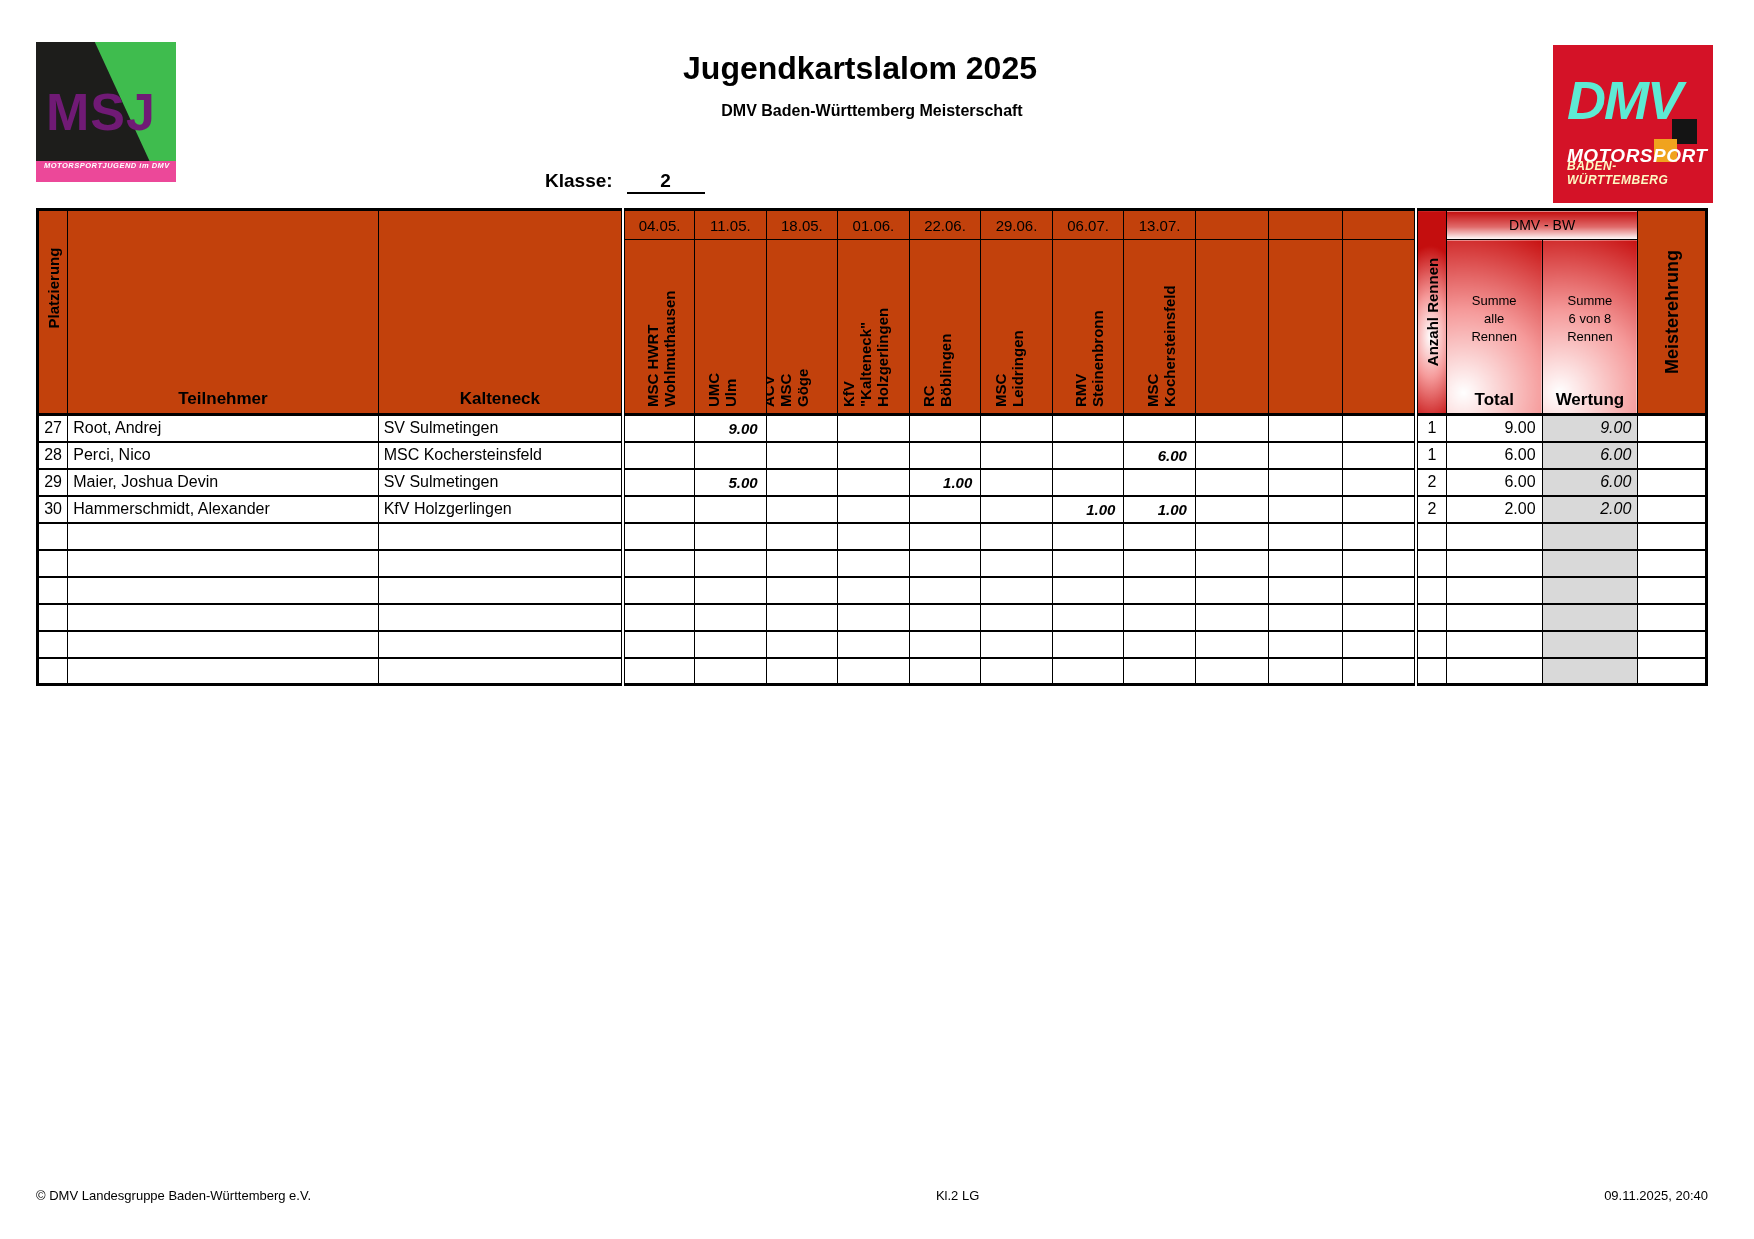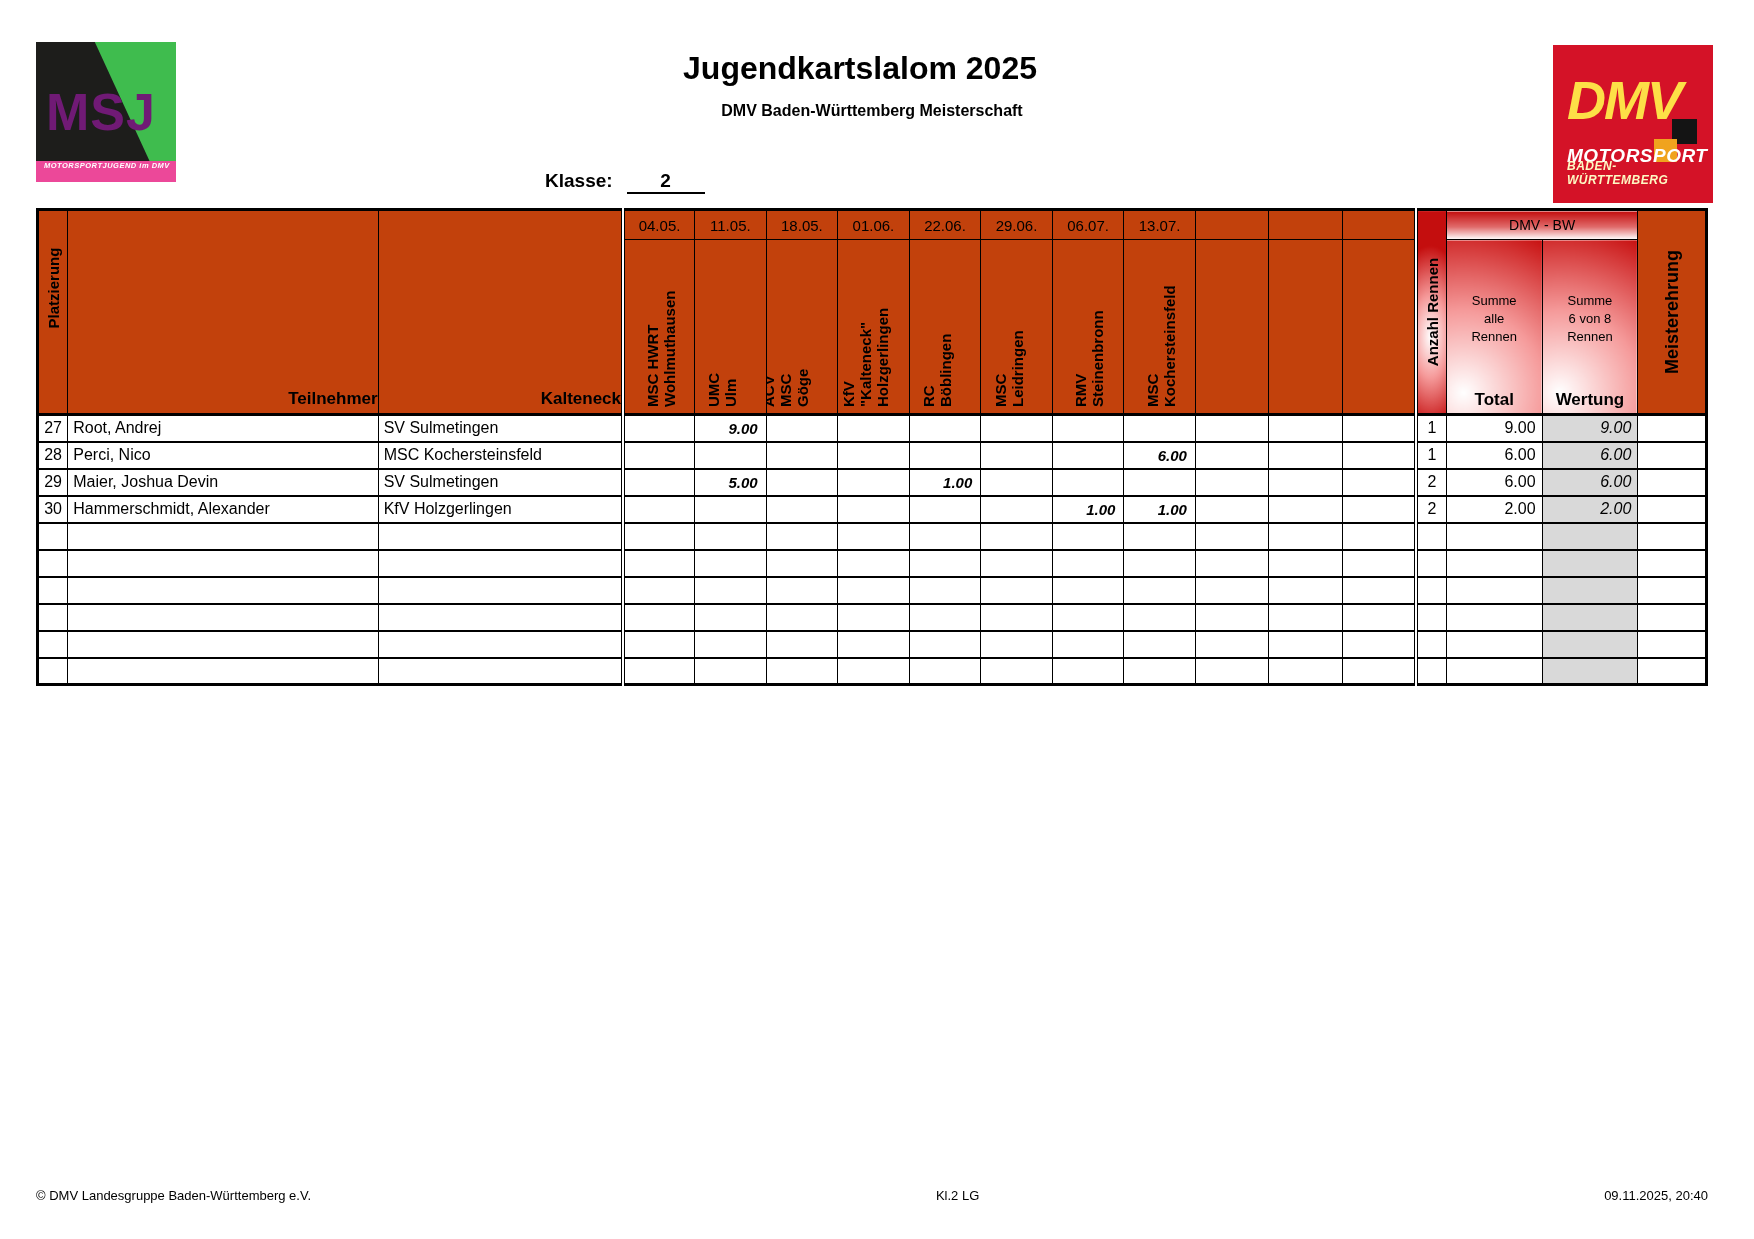--- a/index.html
+++ b/index.html
@@ -9,21 +9,21 @@
 
   
   .msj { position:absolute; left:36px; top:42px; width:140px; height:140px; background:#3fbc4e; overflow:hidden; }
   .msj-black { position:absolute; inset:0; background:#1d1d1b; clip-path:polygon(0 0, 42% 0, 88% 100%, 0 100%); }
   .msj-word { position:absolute; left:10px; top:44px; font-size:52px; font-weight:bold; color:#701a75; letter-spacing:1px; line-height:1; }
   .msj-strip { position:absolute; left:0; bottom:0; width:100%; height:21px; background:#ec4899; display:flex; align-items:flex-start; padding-left:8px;font-style:italic; }
   .msj-strip span { color:#fff; font-size:7.5px; letter-spacing:.5px; font-weight:bold; }
 
   
   .dmv { position:absolute; left:1553px; top:45px; width:160px; height:158px; background:#d41227; overflow:hidden; }
-  .dmv-word { position:absolute; left:14px; top:28px; color:#fde047; font-size:54px; font-weight:bold; font-style:italic; letter-spacing:-2px; line-height:1; }
+  .dmv-word { position:absolute; left:14px; top:28px; color:#5eead4; font-size:54px; font-weight:bold; font-style:italic; letter-spacing:-2px; line-height:1; }
   .dmv-sq-black { position:absolute; right:16px; top:74px; width:25px; height:25px; background:#141414; }
   .dmv-sq-orange { position:absolute; right:36px; top:94px; width:23px; height:23px; background:#f0a31e; }
   .dmv-l2 { position:absolute; left:14px; bottom:36px; color:#fff; font-size:19px; font-weight:bold; font-style:italic; letter-spacing:.5px; }
   .dmv-l3 { position:absolute; left:14px; bottom:16px; color:#fef9c3; font-size:12px; font-weight:bold; font-style:italic; letter-spacing:.5px; }
 
   
   .title { position:absolute; left:24px; top:50px; width:1672px; text-align:center; font-size:32px; font-weight:bold; }
   .subtitle { position:absolute; left:36px; top:102px; width:1672px; text-align:center; font-size:16px; font-weight:bold; }
   .klasse { position:absolute; left:545px; top:170px; font-size:19px; font-weight:bold; }
   .klasse-val { display:inline-block; width:78px; margin-left:14px; text-align:center; border-bottom:2px solid #000; font-size:19px; font-weight:bold; }
@@ -38,21 +38,21 @@
   thead { border-bottom:3px solid #000; }
   td { height:27px; border-bottom:2px solid #000; font-size:16px; background:#fff; }
   .sepL { border-left:4px double #000 !important; }
 
   .th-rel { position:relative; }
   .vcenter { position:absolute; top:50%; left:50%; transform:translate(-50%,-50%) rotate(-90deg); white-space:nowrap; }
   .vbot { position:absolute; bottom:6px; transform-origin:0 100%; transform:rotate(-90deg); white-space:pre-line; line-height:17px; font-size:15px; font-weight:bold; text-align:left; }
   .v1 { left:calc(50% + 9px); }
   .v2 { left:calc(50% + 18px); }
 
-  th.bottomlbl { vertical-align:bottom; text-align:right; padding-bottom:4px; font-size:17px; }
+  th.bottomlbl { vertical-align:bottom; text-align:center; padding-bottom:4px; font-size:17px; }
   th.date-cell { font-weight:normal; font-size:15px; text-align:center; }
   th.platz-hd .vcenter { top:38%; font-size:15px; }
   th.meist-hd .vcenter { font-size:18px; }
 
   .redcol { background:radial-gradient(ellipse 140% 45% at 45% 62%, #ffffff 0%, #f59a9a 45%, #c40e0e 100%) !important; }
   .red-strip { background:linear-gradient(180deg, #c40e0e 0%, #e06a6a 55%, #ffffff 100%) !important; font-weight:normal; font-size:14px; text-align:center; }
   .summe { background:radial-gradient(circle at 18% 88%, #ffffff 0%, #f59a9a 48%, #c81212 100%) !important; padding:0; }
   .summe-inner { display:flex; flex-direction:column; justify-content:space-between; height:100%; }
   .summe-top { padding-top:52px; font-weight:normal; font-size:13px; line-height:18px; white-space:pre-line; text-align:center; }
   .summe-bot { font-size:17px; font-weight:bold; text-align:center; padding-bottom:3px; }

